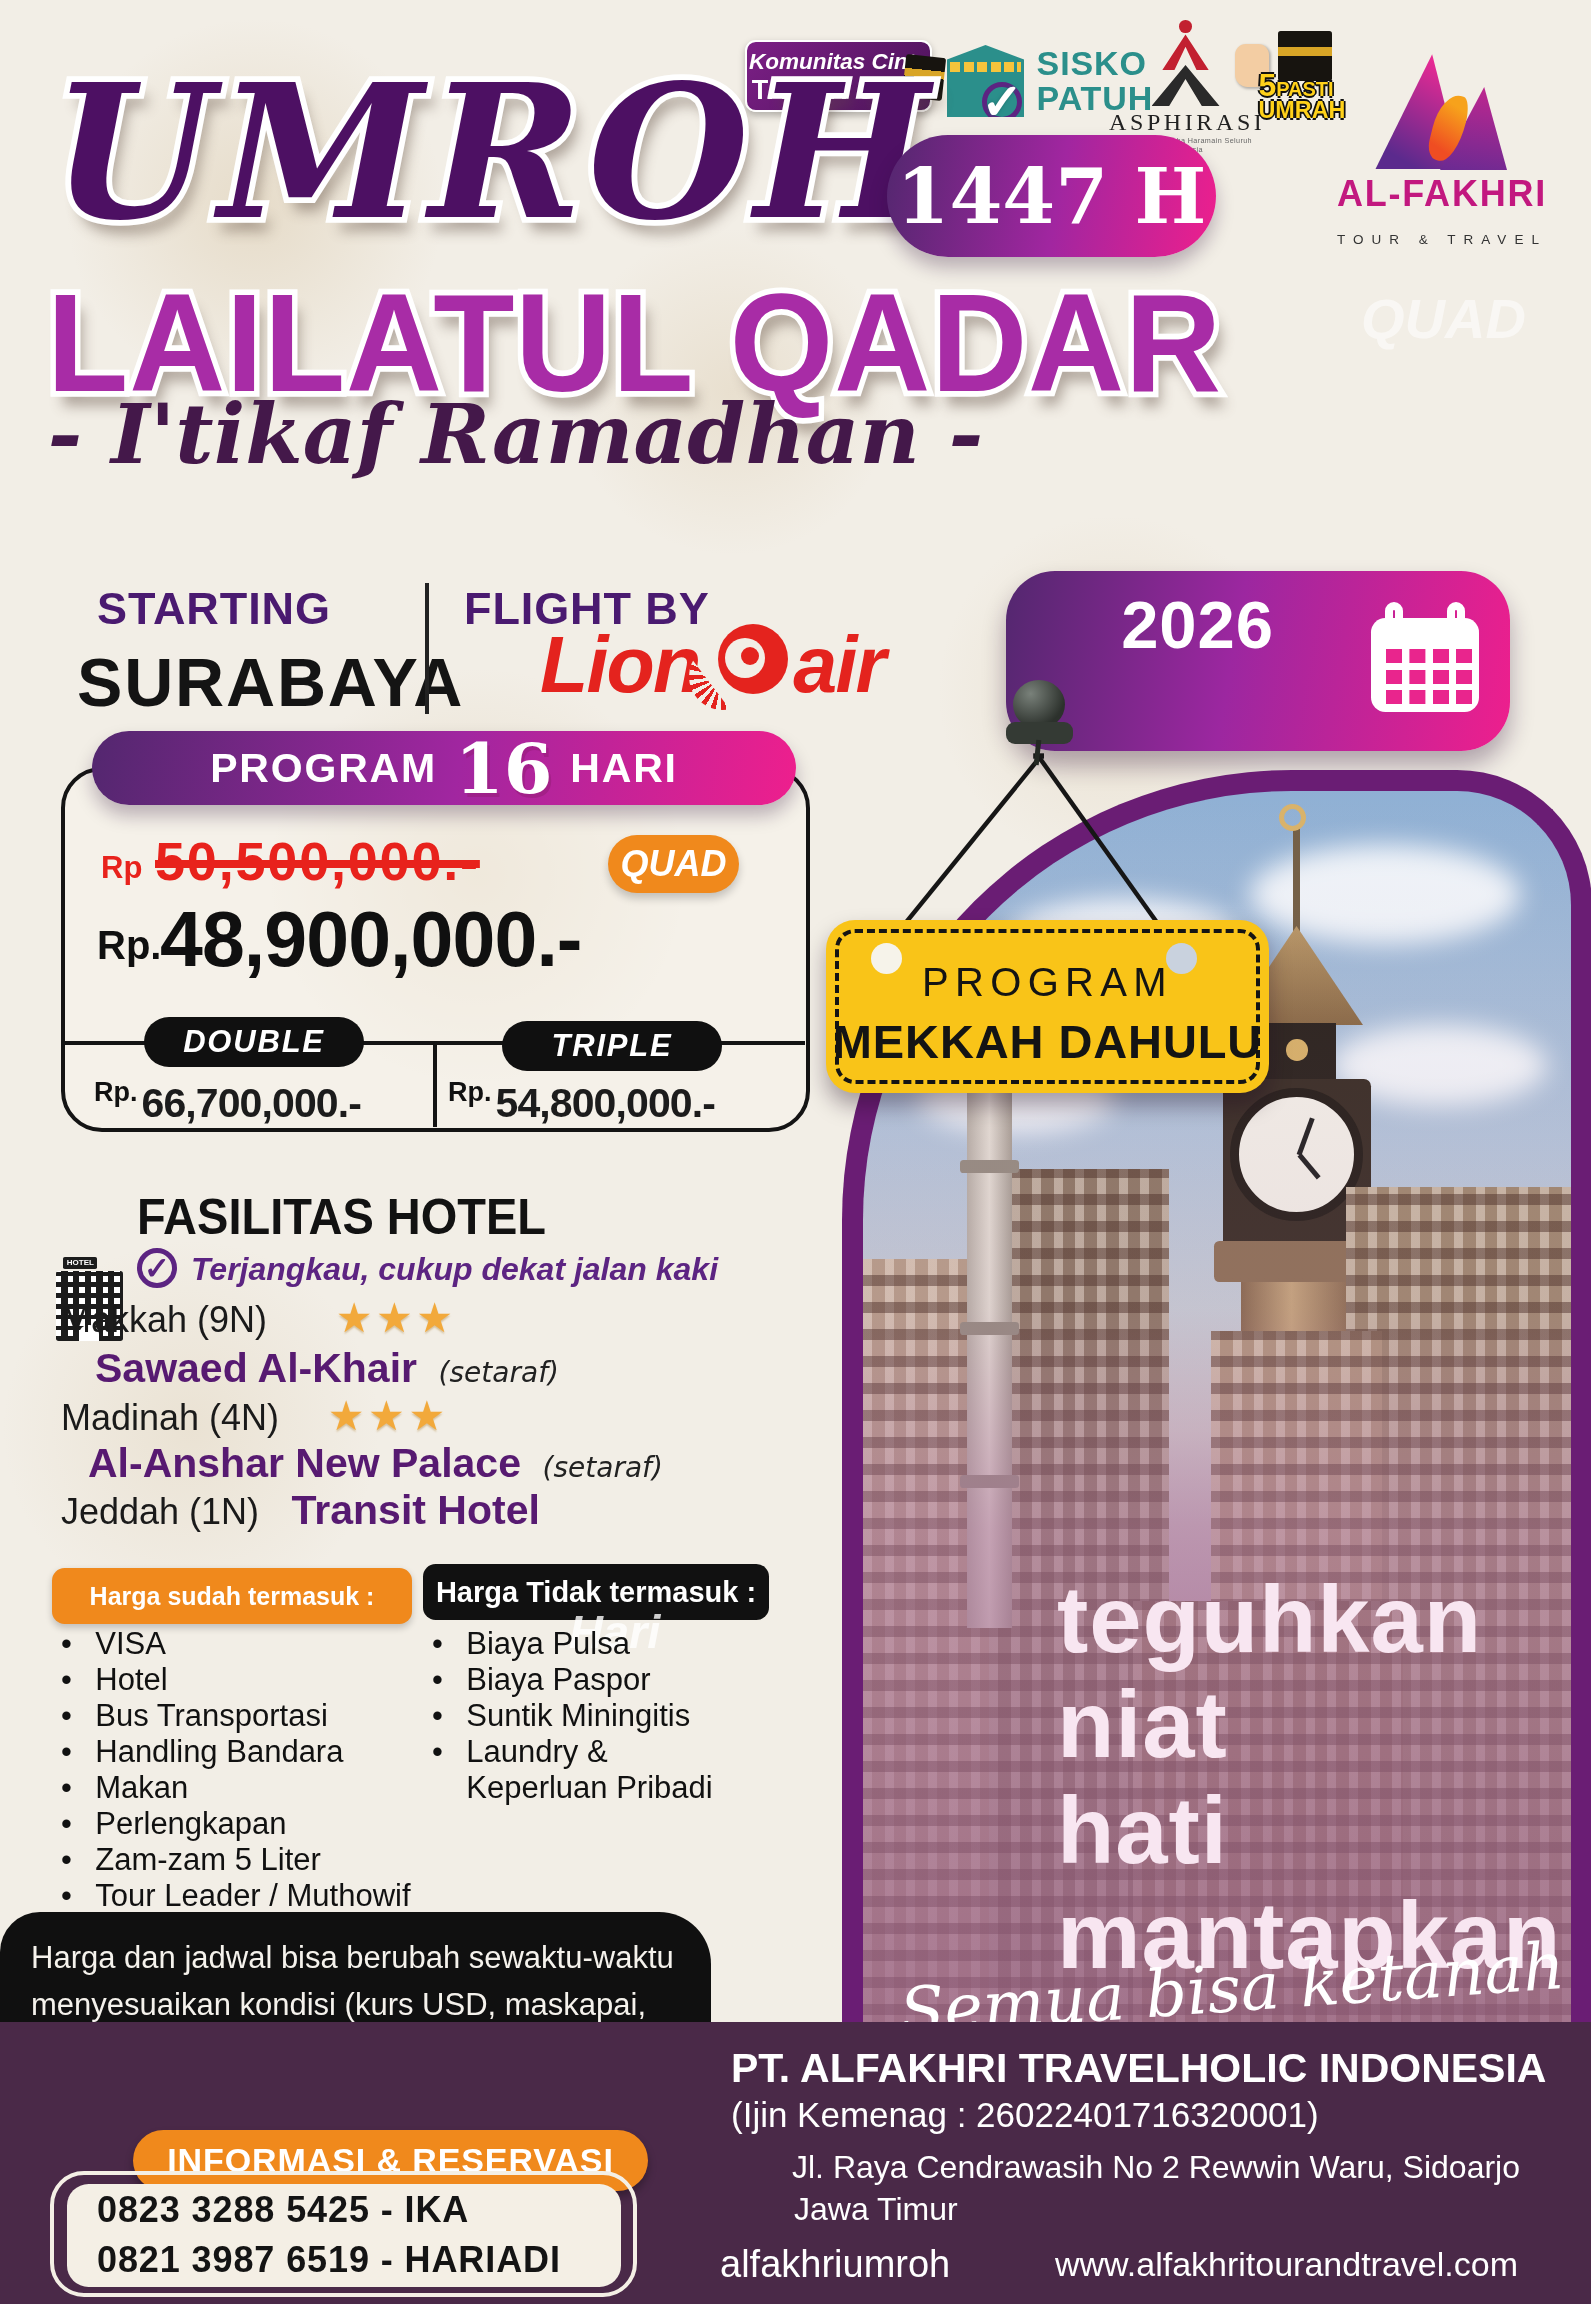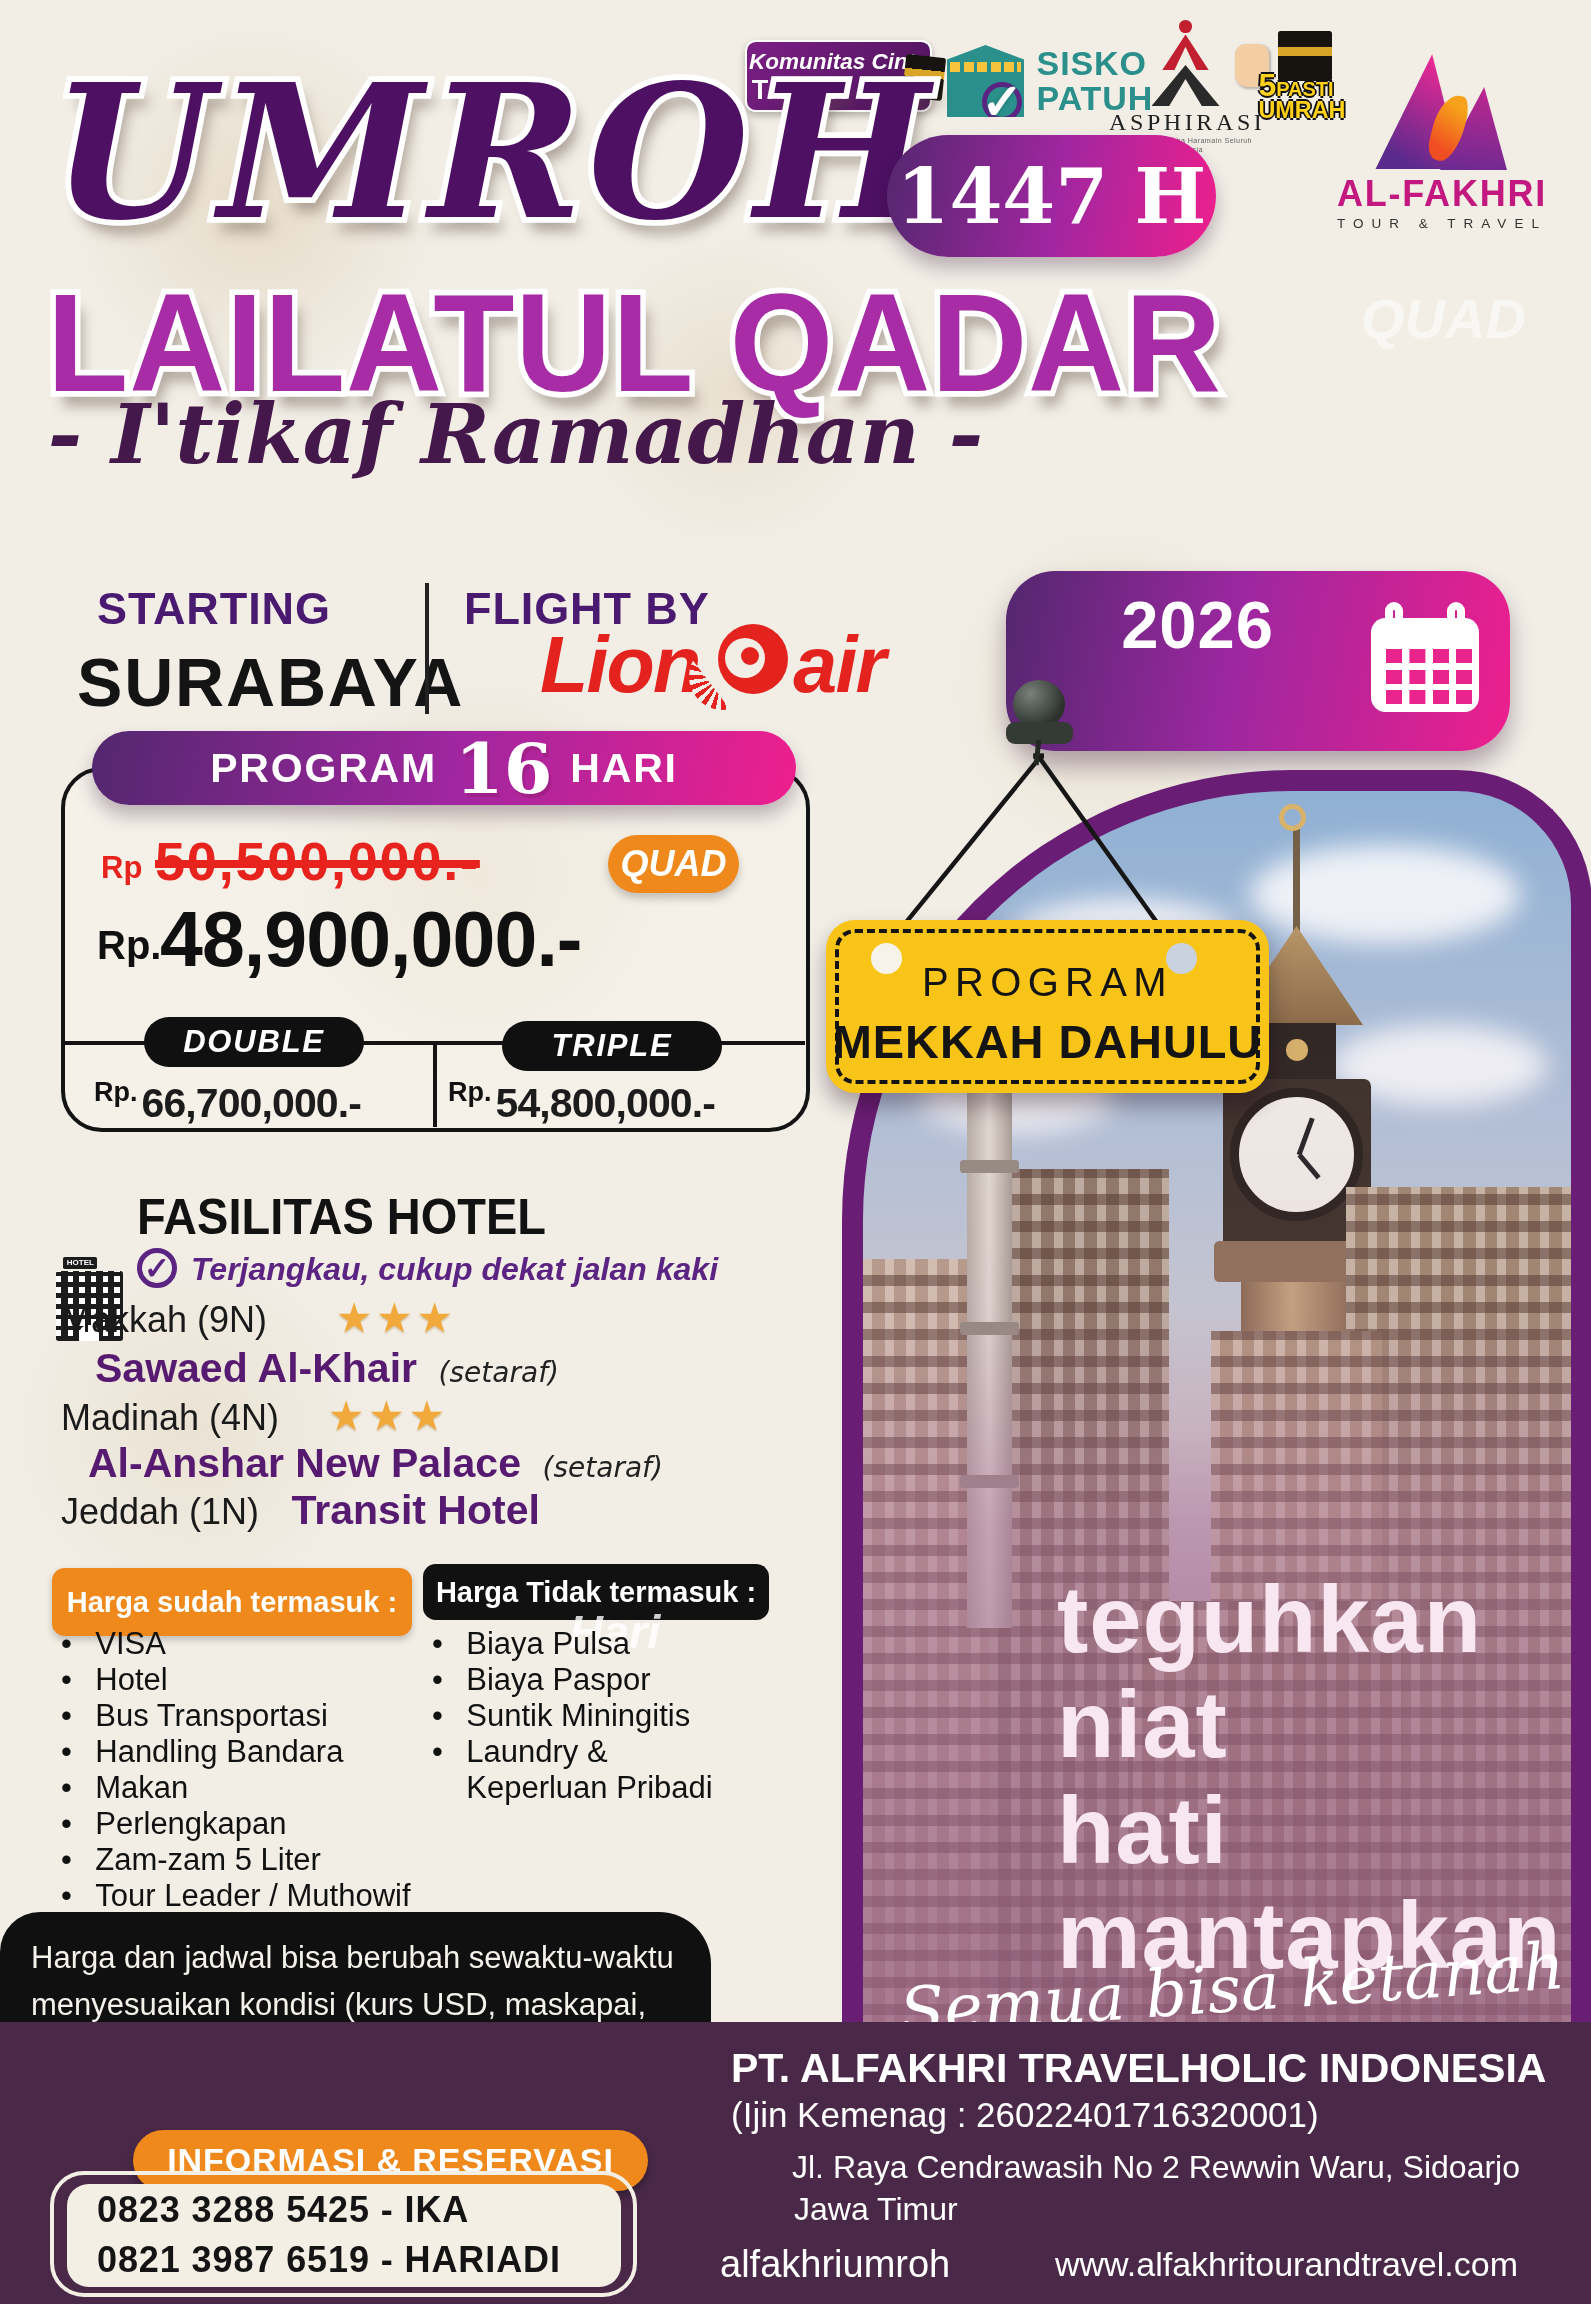--- a/index.html
+++ b/index.html
@@ -37,21 +37,21 @@
   .asp .cres{width:12.6px;height:12.6px;border-radius:50%;background:#c22030;margin:0 auto}
   .asp .chv{margin:1.8px auto 0;clip-path:polygon(50% 0,100% 100%,74% 100%,50% 34%,26% 100%,0 100%)}
   .asp .nm{font-family:"Liberation Serif",serif;font-size:24px;letter-spacing:3.6px;color:#222;margin-top:2.7px}
   .asp .tg{font-size:7.2px;color:#666;letter-spacing:0.4px}
   .p5{width:101px;height:90px;position:relative}
   .p5 .hand{position:absolute;left:0;top:12.6px;width:34px;height:43px;background:#f3cda3;border-radius:10.8px 10.8px 12.6px 12.6px;box-shadow:1.8px 1.8px 2.7px rgba(0,0,0,.25)}
   .p5 .p5txt{position:absolute;left:23.4px;bottom:0;color:#ffd11a;font-weight:900;line-height:.9;text-shadow:-1.8px 0 #111,1.8px 0 #111,0 -1.8px #111,0 1.8px #111}
   .af{width:234px;text-align:center}
   .afmark{position:relative;width:144px;height:126px;margin:0 auto}
   .af .nm{font-size:36px;font-weight:900;color:#c2187f;letter-spacing:1.8px}
-  .af .sub{font-size:13.5px;letter-spacing:8px;color:#333;margin-top:1px}
+  .af .sub{font-size:13.5px;letter-spacing:8px;color:#333;margin-top:17px}
   .tri{position:absolute;clip-path:polygon(0 100%,66% 0,100% 100%)}
   .flame{position:absolute;border-radius:70% 30% 60% 40%/60% 40% 70% 30%;background:linear-gradient(200deg,#f7a21b 20%,#ef4d22 80%)}
   
   .lbl-pur{font-size:45px;font-weight:900;color:#4a1a70;letter-spacing:0.9px}
   .city{font-size:68px;font-weight:900;color:#141414;letter-spacing:1.8px}
   .lion{display:flex;align-items:center;gap:5.4px}
   .lionword{font-size:79px;font-weight:900;font-style:italic;color:#e4231e;letter-spacing:-1.8px}
   .lionhead{position:relative;width:83px;height:83px}
   .lionhead .fan{position:absolute;left:-16px;bottom:-3.6px;width:67px;height:67px;border-radius:50%;background:repeating-conic-gradient(from 120deg,#e4231e 0 9deg,#f2eee6 9deg 18deg);clip-path:polygon(0 18%,62% 100%,0 100%)}
   .lionhead .hd{position:absolute;right:0;top:0;width:70px;height:70px;border-radius:50%;background:#e4231e}
@@ -93,21 +93,21 @@
   .hotelicon::after{content:"";position:absolute;left:23.4px;bottom:0;width:20px;height:16px;background:#fff;border-radius:9px 9px 0 0}
   .fh-head{font-size:47px;font-weight:900;letter-spacing:0;color:#121212;transform:scaleY(1.08);transform-origin:left top}
   .chk{width:40px;height:40px;border:5.4px solid #5c2482;border-radius:50%;color:#5c2482;font-size:31px;font-weight:900;display:flex;align-items:center;justify-content:center}
   .tagline{font-size:32px;font-style:italic;font-weight:600;color:#5c2482}
   .hcity{font-size:36px;font-weight:500;color:#1a1a1a}
   .hstars{font-size:41px;color:#f2a93b;letter-spacing:3.6px;text-shadow:0 1.8px 1.8px rgba(160,110,20,.35)}
   .hname{font-size:41px;font-weight:800;color:#571a71}
   .hnote{font-family:"DejaVu Sans",sans-serif;font-size:28px;font-style:italic;color:#222;font-weight:500}
   .hrow{display:flex;align-items:baseline;gap:21.6px;white-space:nowrap}
   
-  .incpill{width:360px;height:68px;background:#f0891c;border-radius:12.6px;color:#fff;font-size:29px;font-weight:800;display:flex;align-items:center;justify-content:center;box-shadow:0 3.6px 7.2px rgba(0,0,0,.2)}
+  .incpill{width:360px;height:56px;background:#f0891c;border-radius:12.6px;color:#fff;font-size:25px;font-weight:800;display:flex;align-items:center;justify-content:center;box-shadow:0 3.6px 7.2px rgba(0,0,0,.2)}
   .excpill{width:346px;height:56px;background:#111;border-radius:12.6px;color:#fff;font-size:29px;font-weight:800;display:flex;align-items:center;justify-content:center}
   ul.blist{list-style:none}
   ul.blist li{display:flex;gap:23.4px;font-size:31px;font-weight:500;line-height:36px;color:#111}
   ul.blist li::before{content:"•";font-size:31px;line-height:36px}
   .hariwm{font-size:47px;font-weight:800;color:rgba(255,255,255,.8)}
   
   .disc{left:0;top:1912px;width:711px;height:216px;background:#101010;border-radius:40px 52px 52px 40px;color:#f5f2ec;padding:23.4px 27px 0 31px;font-size:31px;line-height:1.5}
   
   .footer{left:0;top:2022px;width:1591px;height:283px;background:#4a2948}
   .respill{left:133px;top:2130px;width:515px;height:61px;background:#f0891c;border-radius:31px;color:#fff;font-size:34px;font-weight:800;display:flex;align-items:center;justify-content:center;letter-spacing:0.9px;box-shadow:0 5.4px 9px rgba(0,0,0,.3)}

